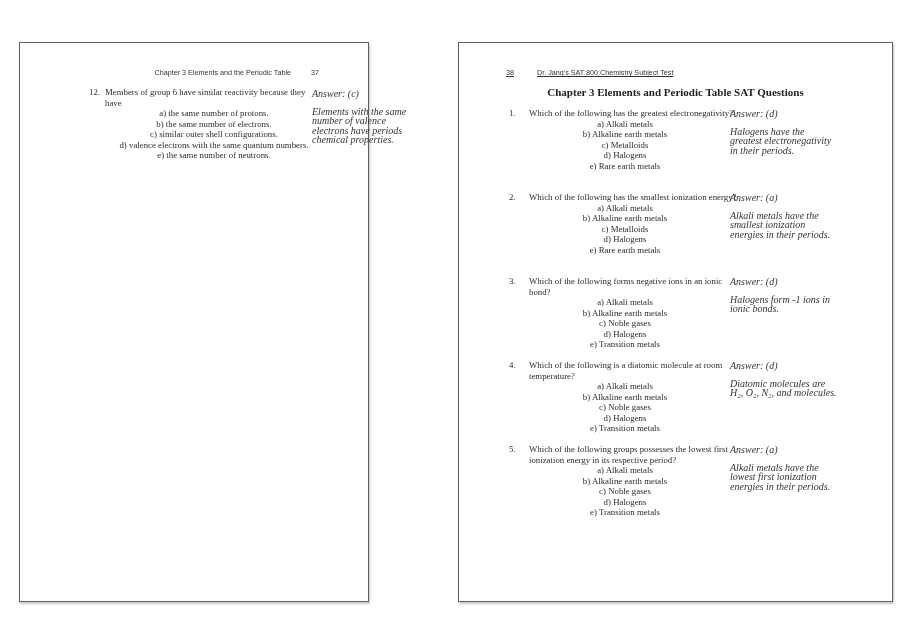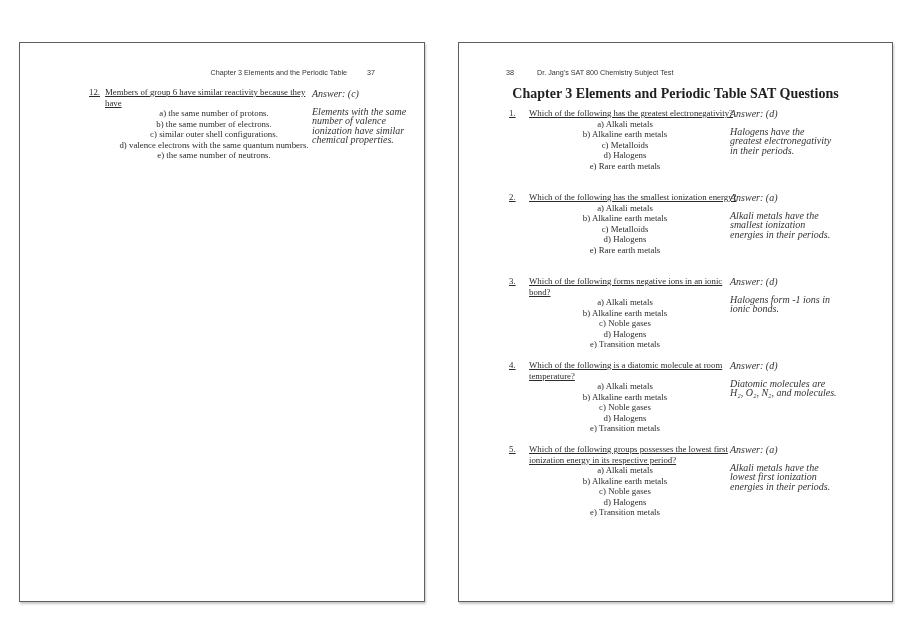--- a/index.html
+++ b/index.html
@@ -7,46 +7,46 @@
   body { font-family: "Liberation Serif", serif; color: #2b2b2b; }
 
   .spread { position: relative; width: 910px; height: 644px; }
 
   .page {
     position: absolute;
     background: #ffffff;
     border: 1px solid #5f5f5f;
     box-shadow: 1px 2px 2px rgba(0,0,0,0.22);
   }
-  .page-left  { left: 19px;  top: 42px; width: 406px; height: 560px; }
+  .page-left  { left: 19px;  top: 42px; width: 350px; height: 560px; }
   .page-right { left: 458px; top: 42px; width: 435px; height: 560px; }
 
   .running-header {
     position: absolute;
     font-family: "Liberation Sans", sans-serif;
     font-size: 7.2px;
     color: #333333;
     white-space: nowrap;
     display: flex;
   }
   .rh-left  { top: 25px; right: 49px; gap: 20px; }
-  .rh-right { top: 25px; left: 47px;  gap: 23px; }
+  .rh-right { top: 25px; left: 47px;  gap: 23px; text-decoration: underline; }
 
   .section-title {
     position: absolute;
     top: 43px; left: 0; right: 0;
     text-align: center;
-    font-size: 14px;
+    font-size: 11px;
     font-weight: bold;
     color: #1f1f1f;
   }
 
   .q-block { font-size: 8.8px; line-height: 10.5px; }
 
-  .q-row { display: flex; text-decoration: underline; }
+  .q-row { display: flex; }
   .q-num { flex: none; }
   .q-text { flex: none; }
 
   
   .lp-question { position: absolute; left: 69px; top: 44px; width: 228px; }
   .lp-question .q-num { width: 16px; }
   .lp-question .q-text { width: 212px; }
   .lp-question .options { margin-left: 27px; width: 196px; }
 
   
@@ -89,21 +89,21 @@
         <li>a) the same number of protons.</li>
         <li>b) the same number of electrons.</li>
         <li>c) similar outer shell configurations.</li>
         <li>d) valence electrons with the same quantum numbers.</li>
         <li>e) the same number of neutrons.</li>
       </ul>
     </div>
 
     <div class="answer-col lp-answer">
       <div>Answer: (c)</div>
-      <div class="answer-expl">Elements with the same number of valence ionization have similar chemical properties.</div>
+      <div class="answer-expl">Elements with the same number of valence electrons have periods chemical properties.</div>
     </div>
   </div>
 
   <div class="page page-right">
     <div class="running-header rh-right">
       <span>38</span>
       <span>Dr. Jang's SAT 800 Chemistry Subject Test</span>
     </div>
 
     <div class="section-title">Chapter 3 Elements and Periodic Table SAT Questions</div>

